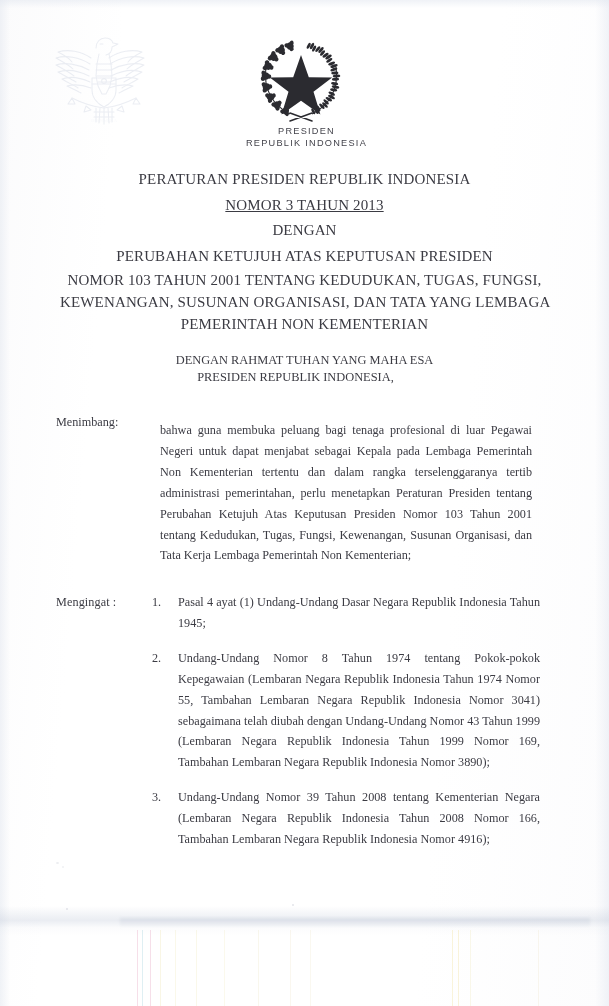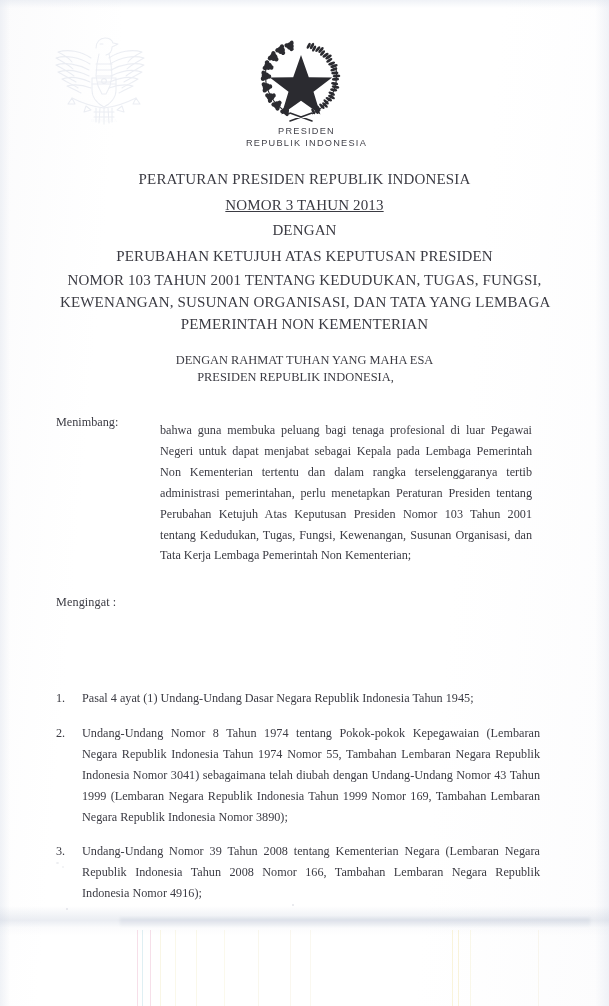--- a/index.html
+++ b/index.html
@@ -117,21 +117,21 @@
     line-height: 20.9px;
     text-align: justify;
     text-justify: inter-word;
     hyphens: none;
   }
   .clause .body p {
     margin: 8px;
   }
 
   #menimbang { top: 412px; }
-  #mengingat { top: 592px; flex-direction: column; }
+  #mengingat { top: 592px; }
 
   
   ol.lawlist {
     list-style: none;
     margin: 0;
     padding: 0;
   }
   ol.lawlist > li {
     position: relative;
     padding-left: 26px;

